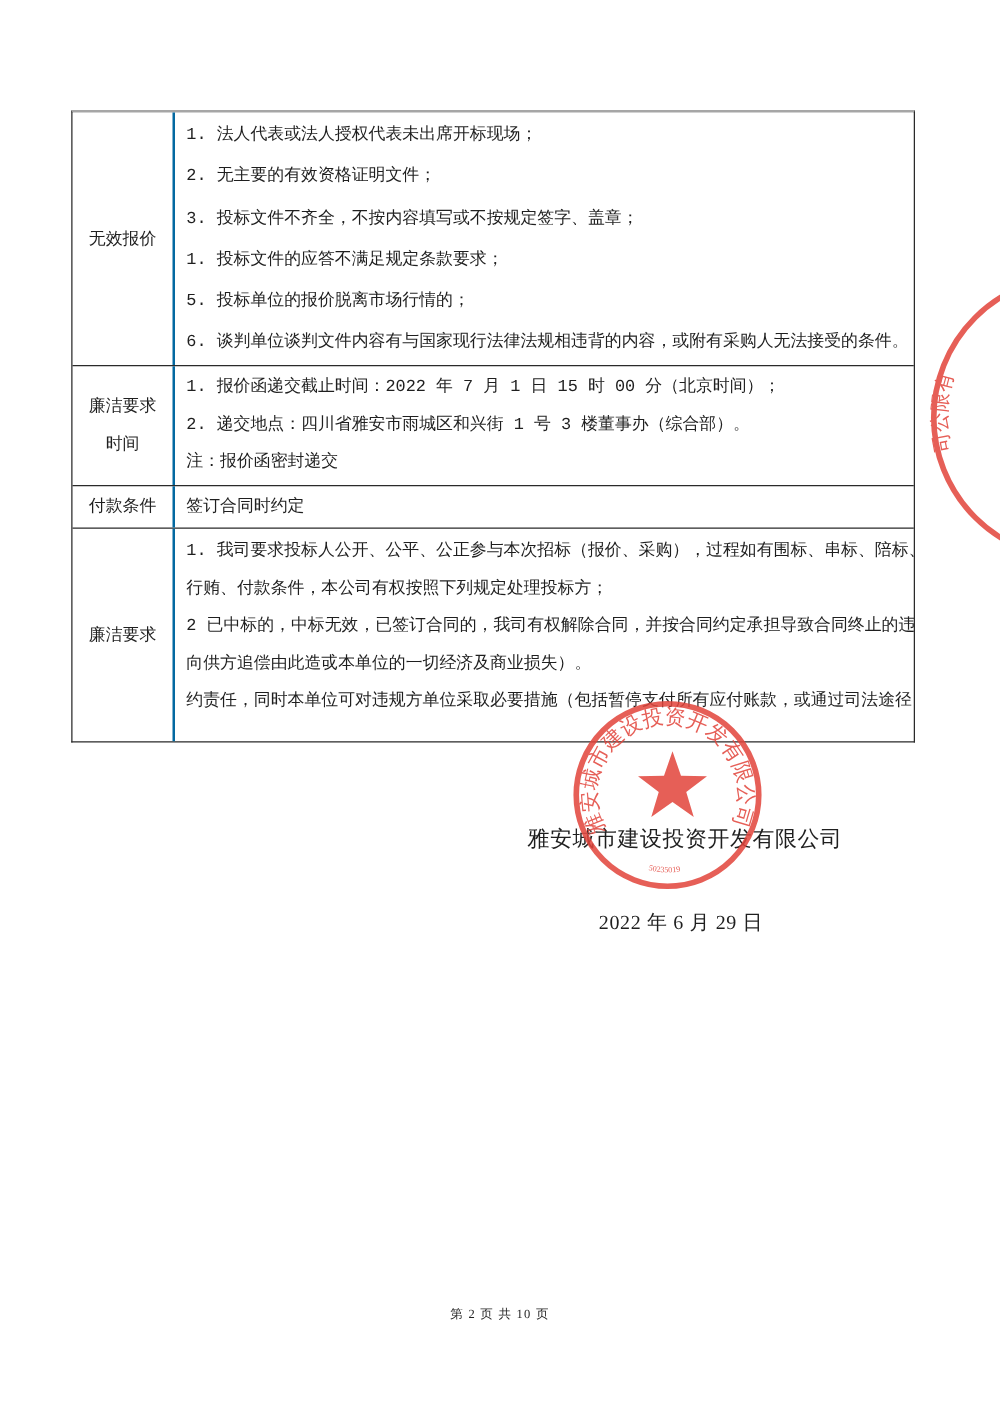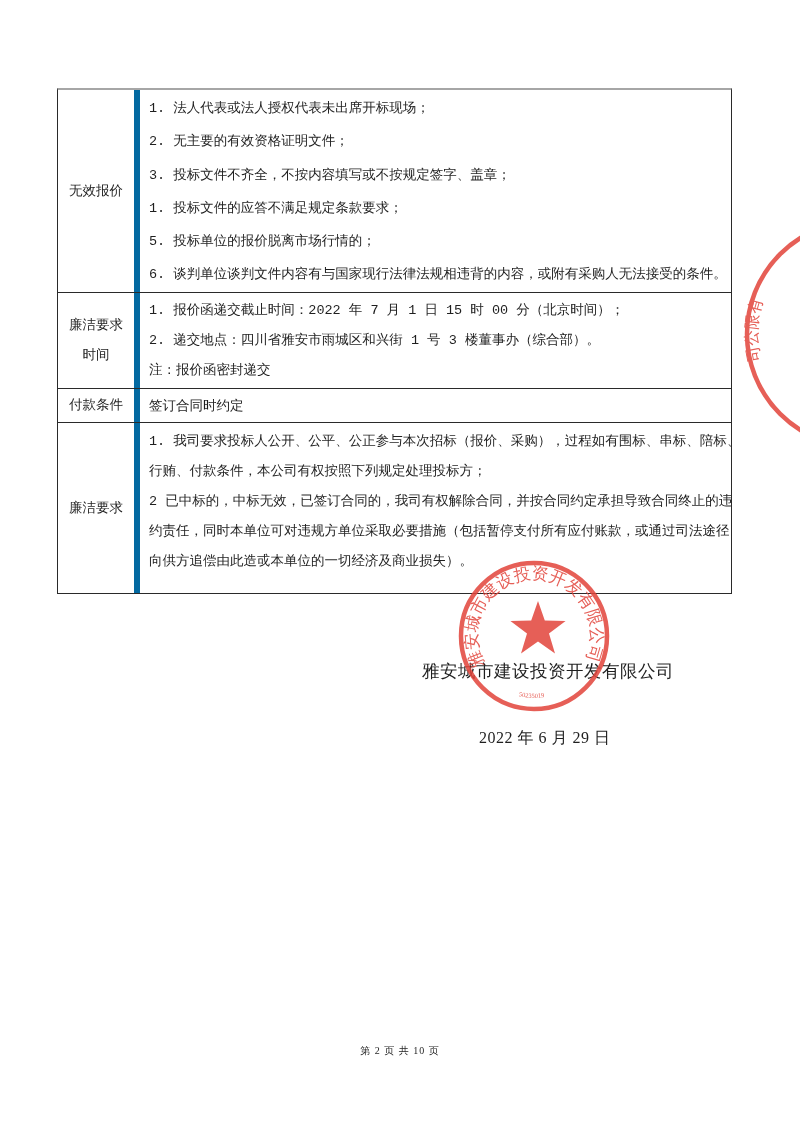--- a/index.html
+++ b/index.html
@@ -22,21 +22,21 @@
     border: 1px solid #2a2a2a;
     border-top: 2px solid #a6a6a6;
     box-sizing: border-box;
     background: transparent;
   }
   .trow { display: flex; align-items: stretch; }
   .trow + .trow { border-top: 1px solid #2a2a2a; }
   .cell-h {
     width: 82px;
     flex: 0 0 82px;
-    border-right: 6px solid #0369a1;
+    border-right: 2px solid #0369a1;
     display: flex;
     align-items: center;
     justify-content: center;
     text-align: center;
     font-size: 13.5px;
     white-space: pre-line;
     line-height: 30px;
     box-sizing: border-box;
   }
   .cell-b {
@@ -141,22 +141,22 @@
         <div class="cell-b">
           <div class="line">签订合同时约定</div>
         </div>
       </div>
       <div class="trow row-3">
         <div class="cell-h">廉洁要求</div>
         <div class="cell-b">
           <div class="line">1. 我司要求投标人公开、公平、公正参与本次招标（报价、采购），过程如有围标、串标、陪标、</div>
           <div class="line">行贿、付款条件，本公司有权按照下列规定处理投标方；</div>
           <div class="line">2 已中标的，中标无效，已签订合同的，我司有权解除合同，并按合同约定承担导致合同终止的违</div>
+          <div class="line">向供方追偿由此造戓本单位的一切经济及商业损失）。</div>
           <div class="line">约责任，同时本单位可对违规方单位采取必要措施（包括暂停支付所有应付账款，或通过司法途径</div>
-          <div class="line">向供方追偿由此造戓本单位的一切经济及商业损失）。</div>
         </div>
       </div>
     </div>
 
   <div class="sig-company">雅安城市建设投资开发有限公司</div>
   <div class="sig-date">2022 年 6 月 29 日</div>
 
   <svg class="seal-main" viewBox="0 0 164 164" xmlns="http://www.w3.org/2000/svg">
     <defs>
       <path id="seal-arc" d="M 32.6,110.5 A 57,57 0 1 1 131.4,110.5" fill="none"></path>

